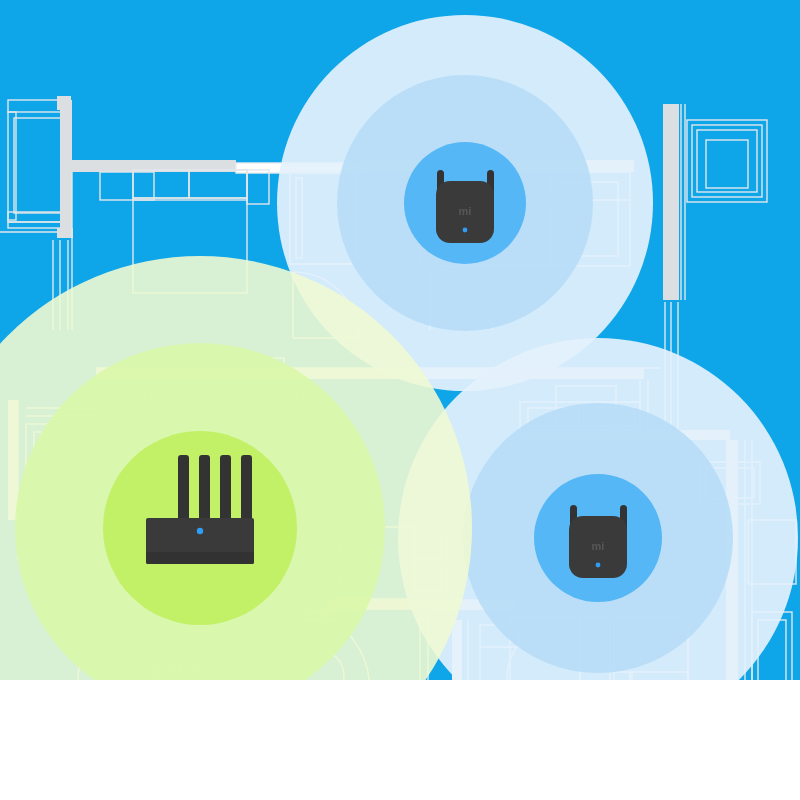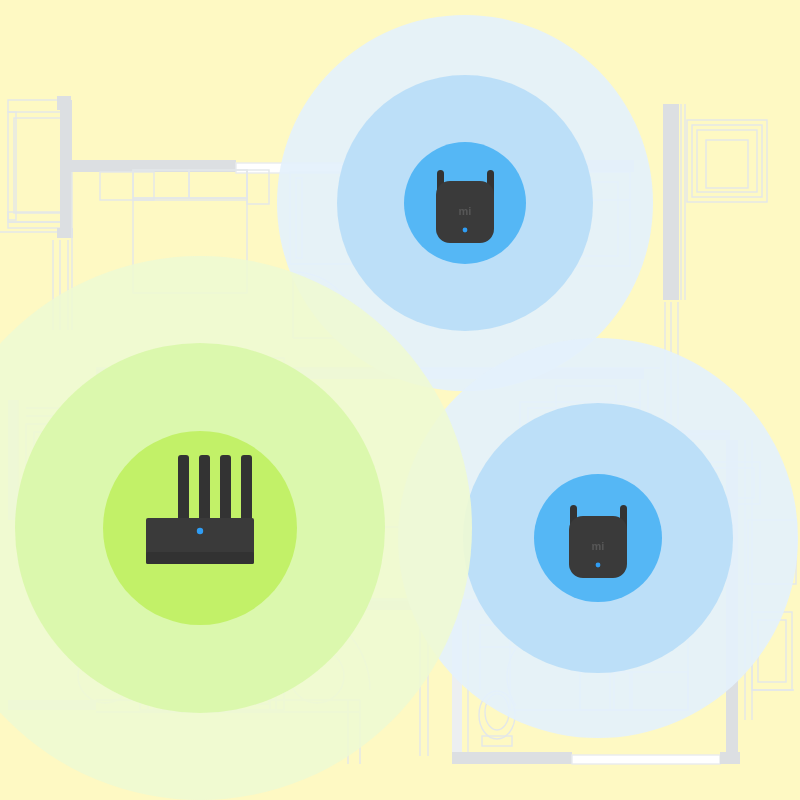--- a/index.html
+++ b/index.html
@@ -6,22 +6,22 @@
     margin: 0;
     padding: 0;
     background: #ffffff;
   }
   body {
     font-family: "Liberation Sans", sans-serif;
   }
   #stage {
     position: relative;
     width: 800px;
-    height: 800px;
-    background: #fef9c3;
+    height: 680px;
+    background: #0ea5e9;
     overflow: hidden;
   }
   #stage svg {
     position: absolute;
     left: 0;
     top: 0;
     width: 800px;
     height: 800px;
   }
   .layer { position: absolute; left:0; top:0; width:800px; height:800px; }

